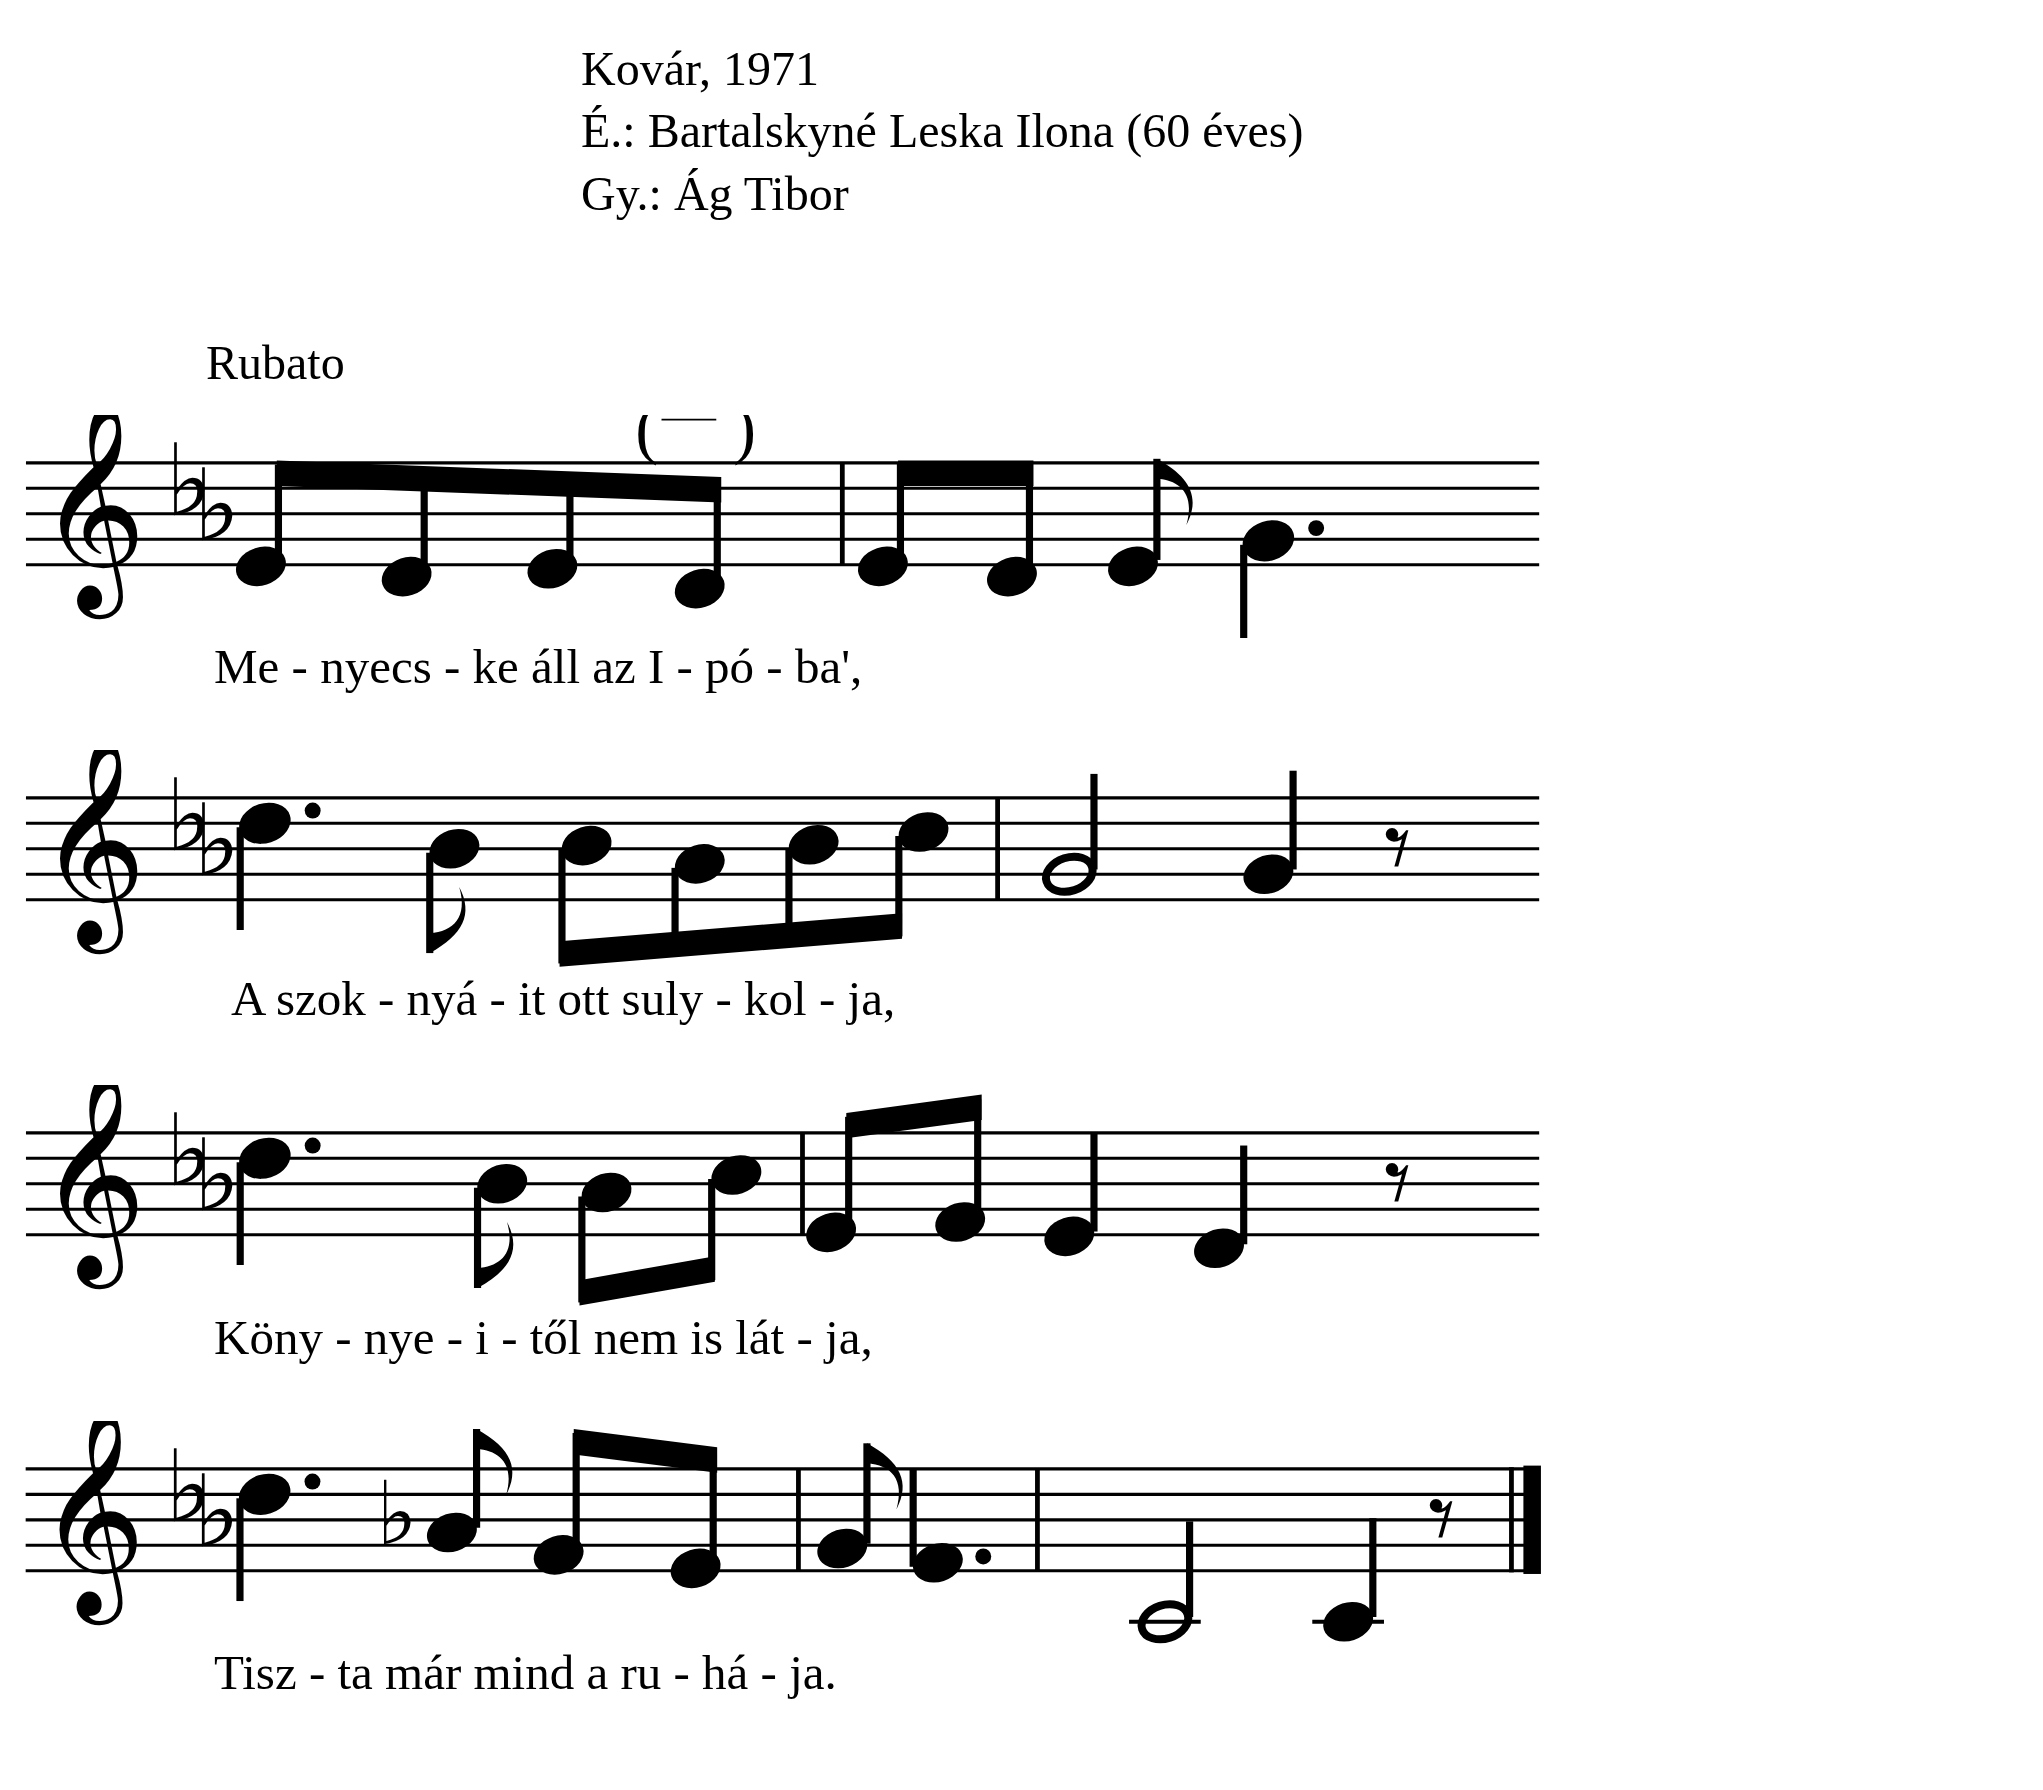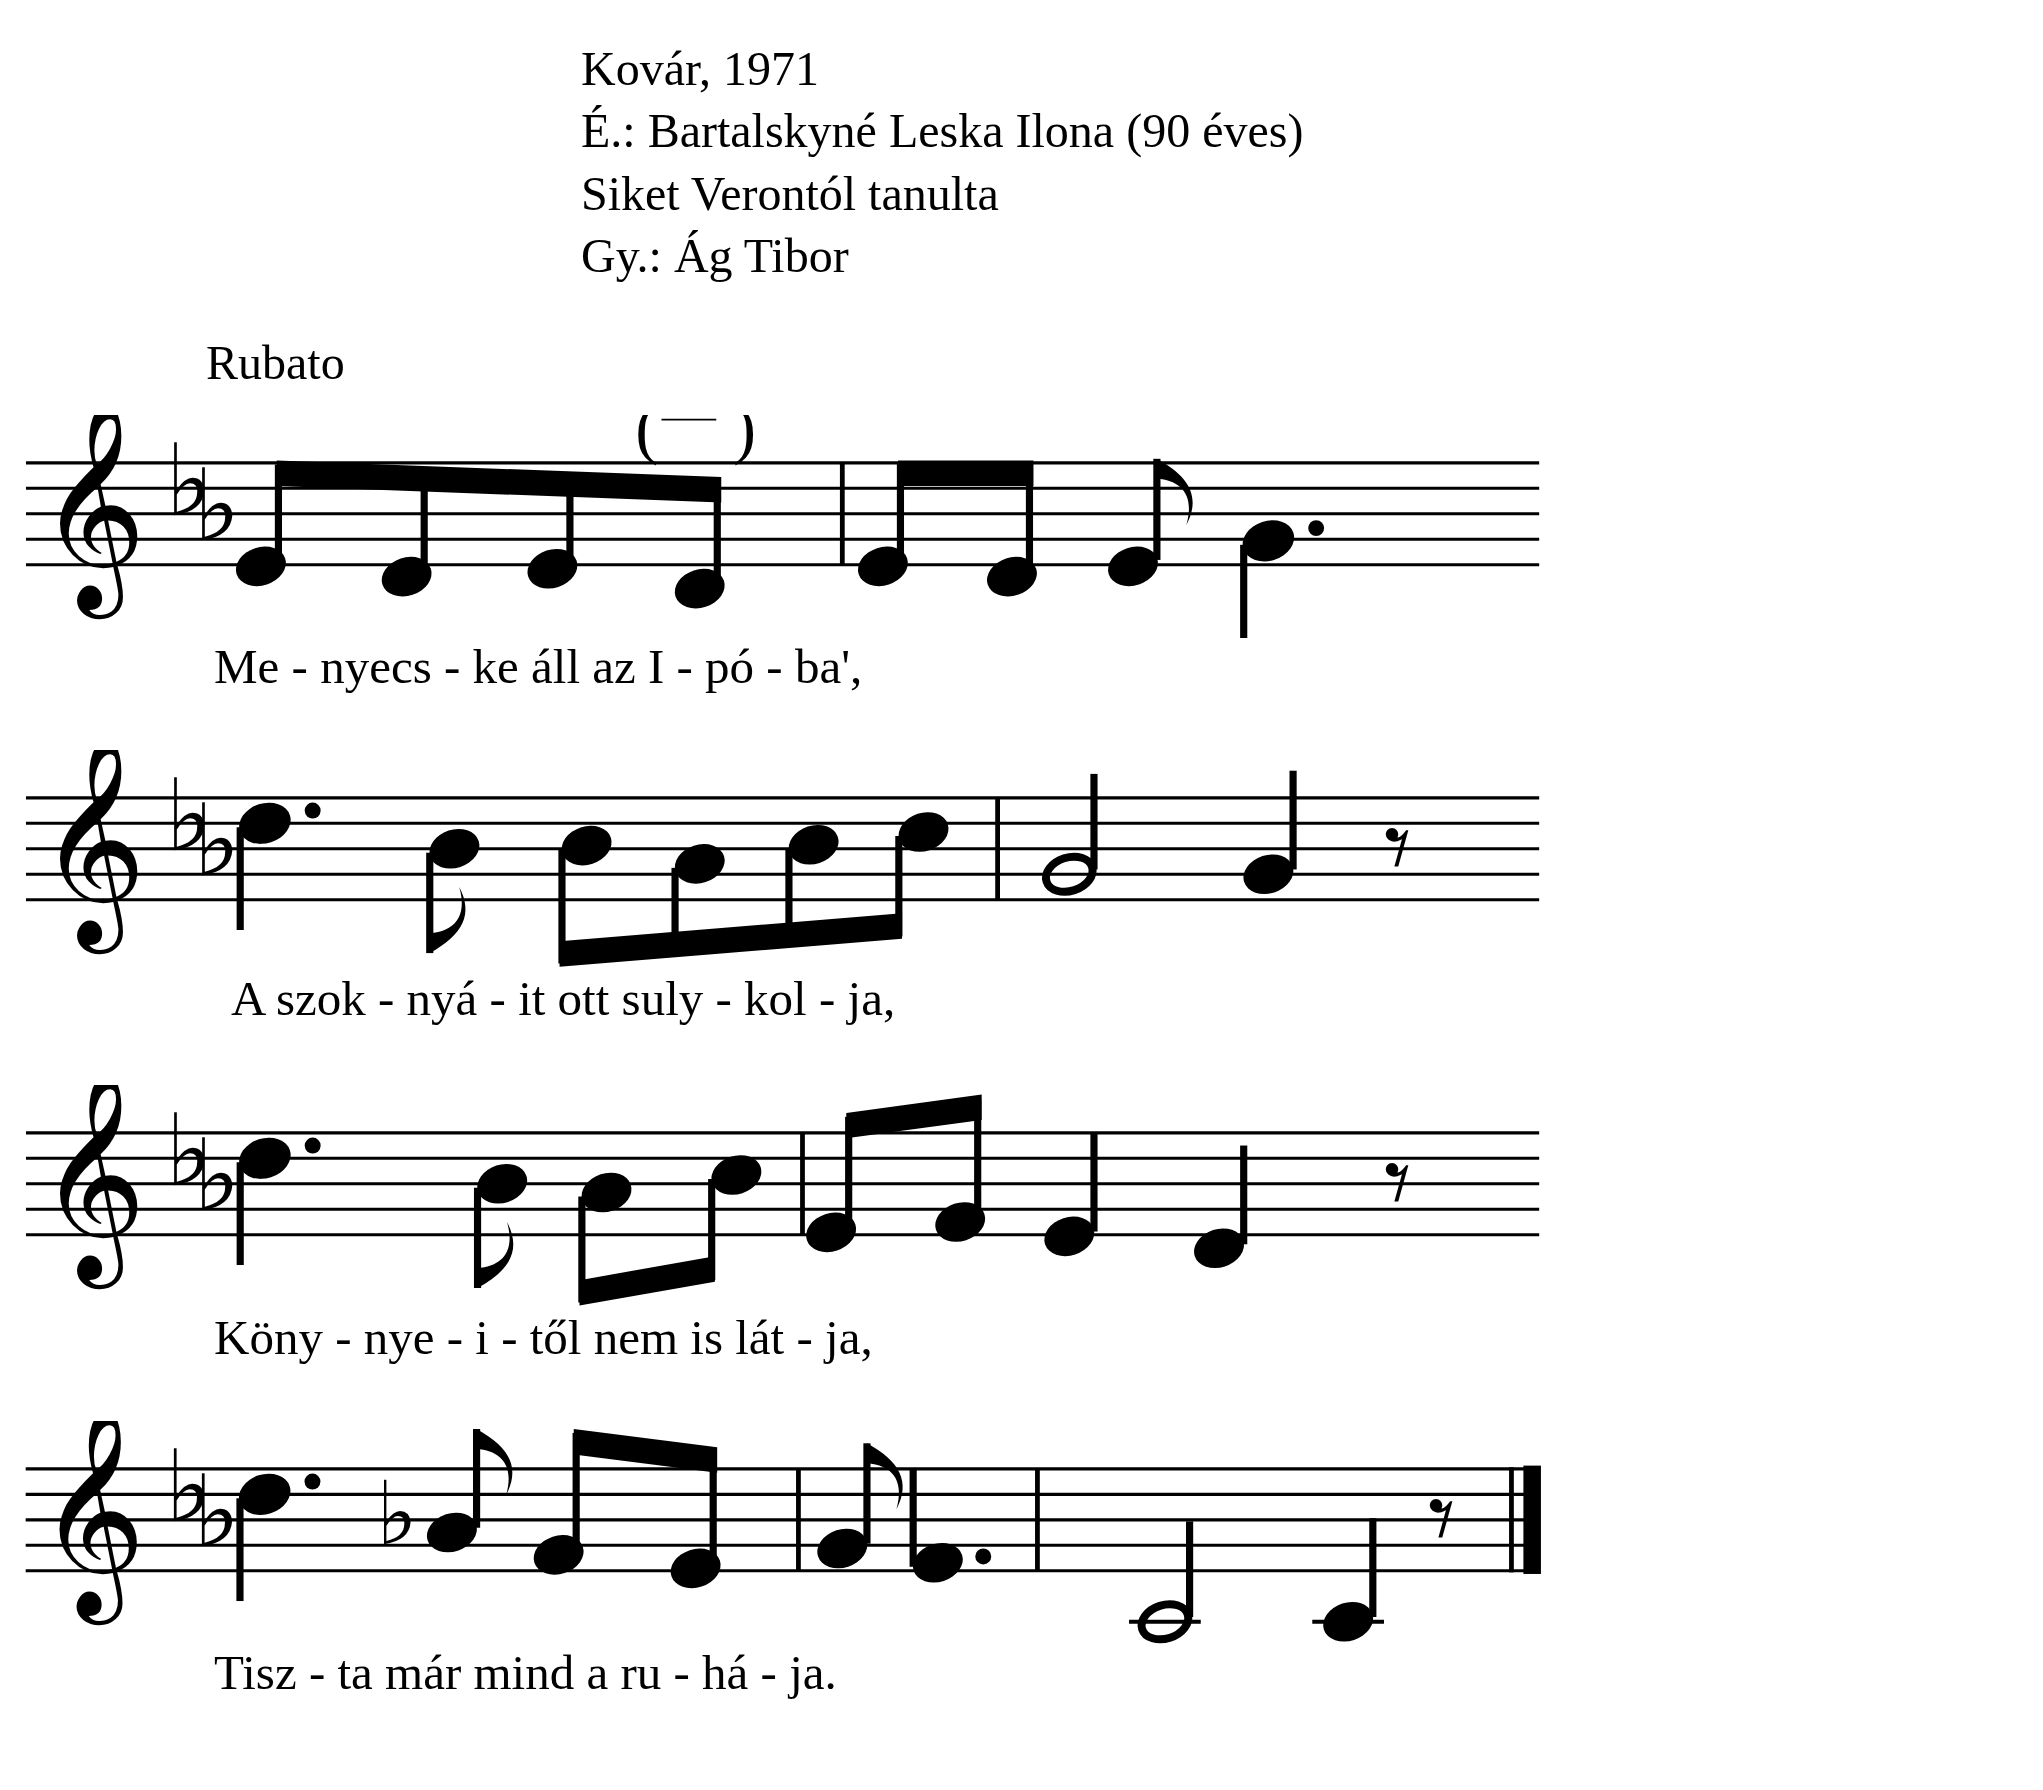--- a/index.html
+++ b/index.html
@@ -66,22 +66,21 @@
   .lyr3 { top: 1309px; left: 214px; }
   .lyr4 { top: 1644px; left: 214px; }
 </style>
 </head>
 <body>
 
 <div class="sheet">
 
   <div class="header">
     <div>Kovár, 1971</div>
-    <div>É.: Bartalskyné Leska Ilona (90 éves)</div>
-    <div>Siket Verontól tanulta</div>
+    <div>É.: Bartalskyné Leska Ilona (60 éves)</div>
     <div>Gy.: Ág Tibor</div>
   </div>
 
   <div class="tempo">Rubato</div>
 
   <div class="system sys1">
     <svg class="staff-svg" width="2043" height="223" viewBox="0 0 2560 280" xmlns="http://www.w3.org/2000/svg">
 
       <g stroke="#000" stroke-width="4">
         <line x1="30" y1="60" x2="1930" y2="60"></line>

